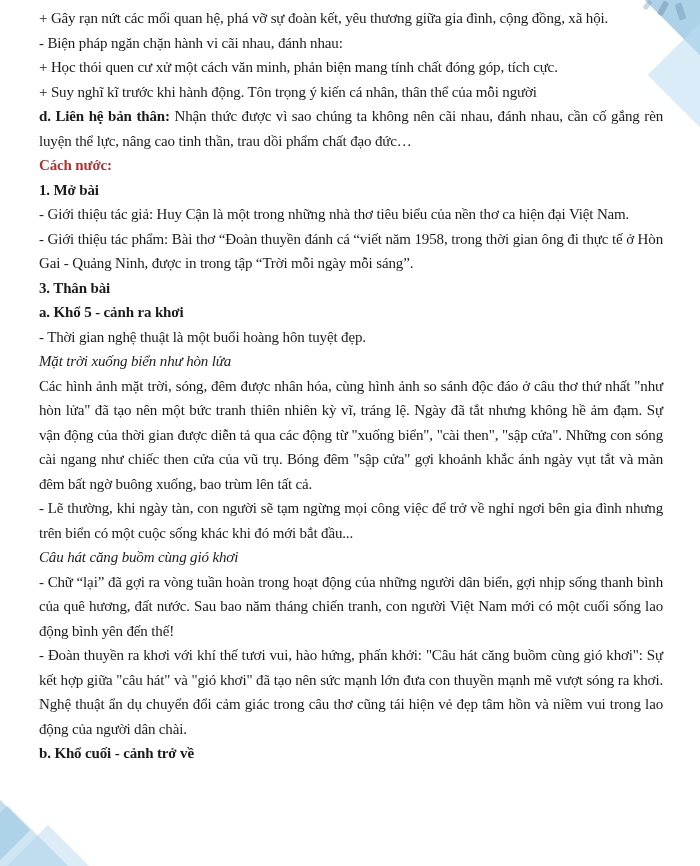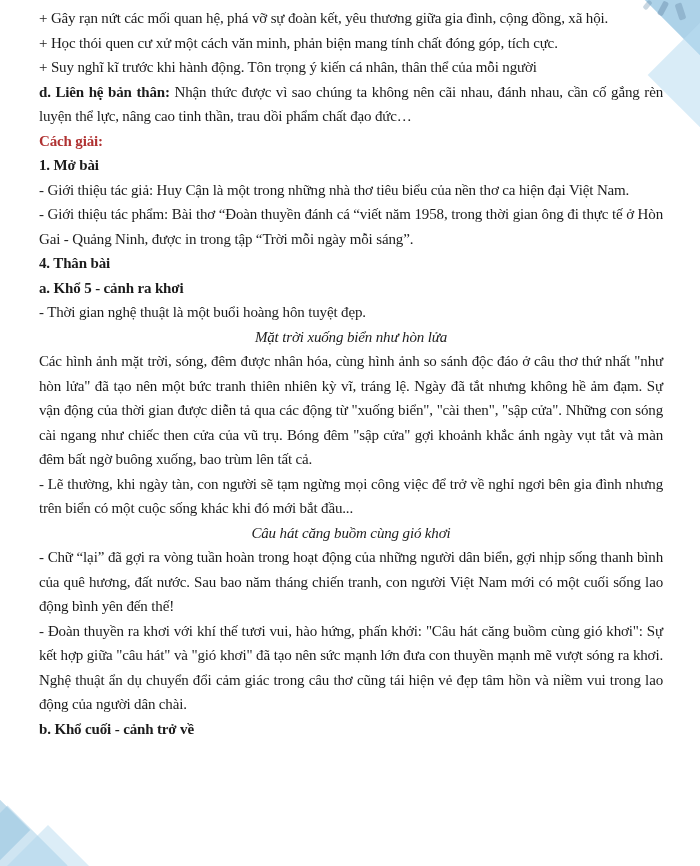--- a/index.html
+++ b/index.html
@@ -31,21 +31,21 @@
   .line{
     margin:0;
     font-size:15px;
     letter-spacing:-0.15px;
     line-height:24.5px;
     text-align:justify;
   }
   .bold{font-weight:bold;}
   .red{font-weight:bold;color:#fe1010;}
   .darkred{font-weight:bold;color:#b03232;}
-  .verse{text-align:center;font-style:italic;}
+  .verse{text-align:left;font-style:italic;}
   .bolditalic{font-weight:bold;}
 </style>
 </head>
 <body>
 
 <div class="page">
 
   <div class="deco">
     <div class="diamond tr1"></div>
     <div class="diamond tr2"></div>
@@ -55,32 +55,33 @@
   </div>
   <div class="deco">
     <div class="diamond bl1"></div>
     <div class="diamond bl2"></div>
     <div class="diamond bl3"></div>
   </div>
 
   <div class="content">
 
     <p class="line">+ Gây rạn nứt các mối quan hệ, phá vỡ sự đoàn kết, yêu thương giữa gia đình, cộng đồng, xã hội.</p>
+    <p class="line">- Biện pháp ngăn chặn hành vi cãi nhau, đánh nhau:</p>
     <p class="line">+ Học thói quen cư xử một cách văn minh, phản biện mang tính chất đóng góp, tích cực.</p>
     <p class="line">+ Suy nghĩ kĩ trước khi hành động. Tôn trọng ý kiến cá nhân, thân thể của mỗi người</p>
 
     <p class="line"><span class="bold">d. Liên hệ bản thân:</span><span> Nhận thức được vì sao chúng ta không nên cãi nhau, đánh nhau, cần cố gắng rèn luyện thể lực, nâng cao tinh thần, trau dồi phẩm chất đạo đức…</span></p>
 
-    <p class="line darkred">Cách giải:</p>
+    <p class="line darkred">Cách nước:</p>
 
     <p class="line bold">1. Mở bài</p>
     <p class="line">- Giới thiệu tác giả: Huy Cận là một trong những nhà thơ tiêu biểu của nền thơ ca hiện đại Việt Nam.</p>
     <p class="line">- Giới thiệu tác phẩm: Bài thơ “Đoàn thuyền đánh cá “viết năm 1958, trong thời gian ông đi thực tế ở Hòn Gai - Quảng Ninh, được in trong tập “Trời mỗi ngày mỗi sáng”.</p>
 
-    <p class="line bold">4. Thân bài</p>
+    <p class="line bold">3. Thân bài</p>
     <p class="line bold">a. Khổ 5 - cảnh ra khơi</p>
     <p class="line">- Thời gian nghệ thuật là một buổi hoàng hôn tuyệt đẹp.</p>
 
     <p class="line verse">Mặt trời xuống biển như hòn lửa</p>
 
     <p class="line">Các hình ảnh mặt trời, sóng, đêm được nhân hóa, cùng hình ảnh so sánh độc đáo ở câu thơ thứ nhất "như hòn lửa" đã tạo nên một bức tranh thiên nhiên kỳ vĩ, tráng lệ. Ngày đã tắt nhưng không hề ảm đạm. Sự vận động của thời gian được diễn tả qua các động từ "xuống biển", "cài then", "sập cửa". Những con sóng cài ngang như chiếc then cửa của vũ trụ. Bóng đêm "sập cửa" gợi khoảnh khắc ánh ngày vụt tắt và màn đêm bất ngờ buông xuống, bao trùm lên tất cả.</p>
     <p class="line">- Lẽ thường, khi ngày tàn, con người sẽ tạm ngừng mọi công việc để trở về nghỉ ngơi bên gia đình nhưng trên biển có một cuộc sống khác khi đó mới bắt đầu...</p>
 
     <p class="line verse">Câu hát căng buồm cùng gió khơi</p>
 

